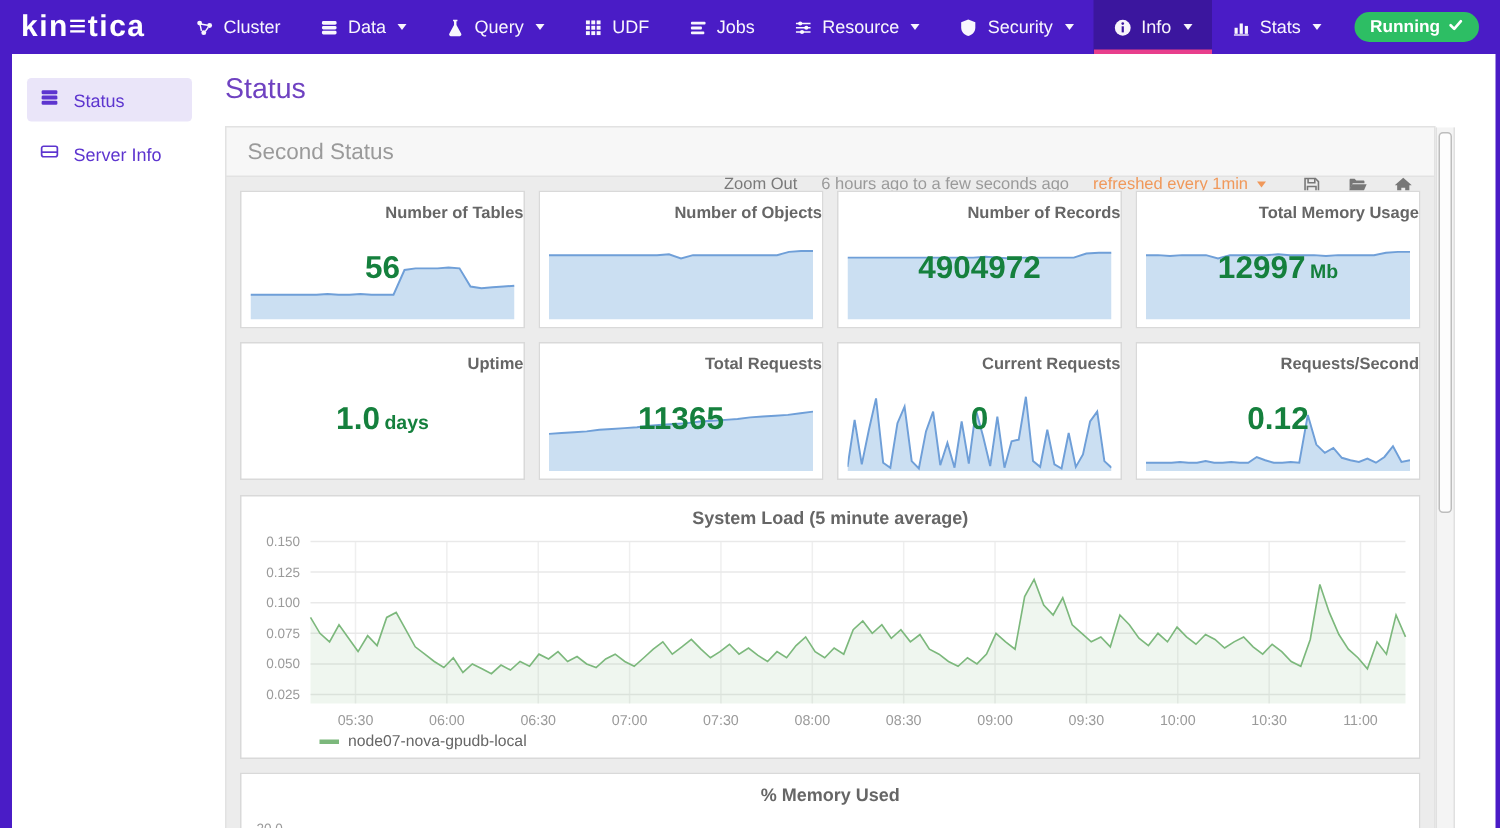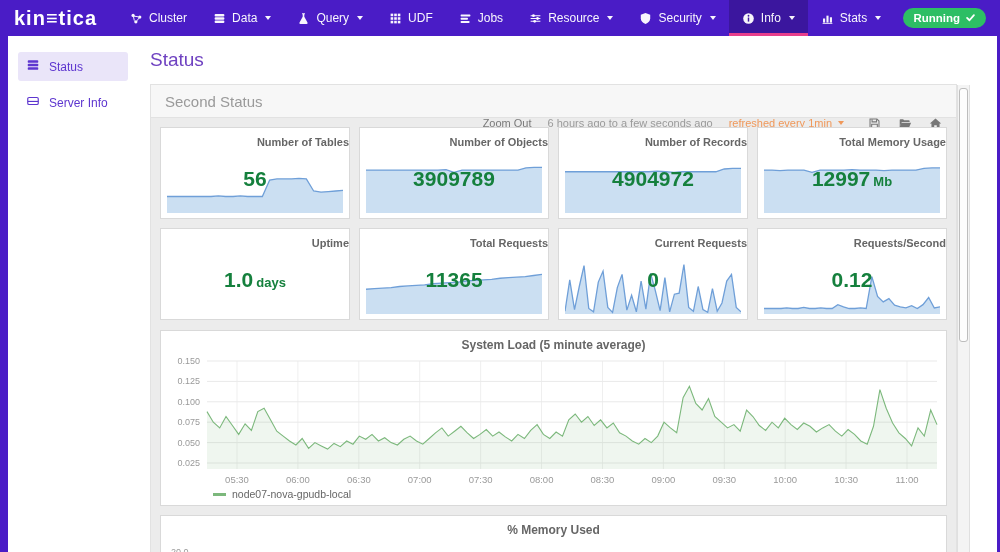--- a/index.html
+++ b/index.html
@@ -271,21 +271,20 @@
                   <polyline points="0.00,38.50 4.17,38.50 8.33,38.50 12.50,38.50 16.67,38.50 20.83,38.50 25.00,38.50 29.17,37.95 33.33,38.50 37.50,38.50 41.67,37.95 45.83,38.50 50.00,38.50 54.17,38.50 58.33,22.00 62.50,20.90 66.67,20.90 70.83,20.90 75.00,20.35 79.17,20.90 83.33,33.00 87.50,34.10 91.67,33.55 95.83,33.00 100.00,32.45" fill="none" stroke="#6f9fd8" stroke-width="1.3" vector-effect="non-scaling-stroke"></polyline>
                 </svg>
               <div class="card-value"><span>56</span></div>
             </div>
             <div class="card">
               <div class="card-title">Number of Objects</div>
               <svg class="spark" viewBox="0 0 100 55" preserveAspectRatio="none">
                   <polygon points="0.00,12.10 4.55,12.10 9.09,12.10 13.64,12.10 18.18,12.10 22.73,12.10 27.27,12.10 31.82,12.10 36.36,12.10 40.91,12.10 45.45,11.55 50.00,14.30 54.55,12.10 59.09,12.10 63.64,12.10 68.18,12.10 72.73,12.10 77.27,12.10 81.82,12.10 86.36,12.10 90.91,9.90 95.45,9.35 100.00,9.35 100,55 0,55" fill="#cbdff2"></polygon>
                   <polyline points="0.00,12.10 4.55,12.10 9.09,12.10 13.64,12.10 18.18,12.10 22.73,12.10 27.27,12.10 31.82,12.10 36.36,12.10 40.91,12.10 45.45,11.55 50.00,14.30 54.55,12.10 59.09,12.10 63.64,12.10 68.18,12.10 72.73,12.10 77.27,12.10 81.82,12.10 86.36,12.10 90.91,9.90 95.45,9.35 100.00,9.35" fill="none" stroke="#6f9fd8" stroke-width="1.3" vector-effect="non-scaling-stroke"></polyline>
                 </svg>
-              <div class="card-value"><span>3909789</span></div>
             </div>
             <div class="card">
               <div class="card-title">Number of Records</div>
               <svg class="spark" viewBox="0 0 100 55" preserveAspectRatio="none">
                   <polygon points="0.00,13.75 4.76,13.75 9.52,13.75 14.29,13.75 19.05,13.75 23.81,13.75 28.57,13.75 33.33,13.75 38.10,13.75 42.86,13.75 47.62,13.75 52.38,13.20 57.14,13.75 61.90,14.30 66.67,13.75 71.43,13.75 76.19,13.75 80.95,13.75 85.71,13.75 90.48,11.00 95.24,10.45 100.00,10.45 100,55 0,55" fill="#cbdff2"></polygon>
                   <polyline points="0.00,13.75 4.76,13.75 9.52,13.75 14.29,13.75 19.05,13.75 23.81,13.75 28.57,13.75 33.33,13.75 38.10,13.75 42.86,13.75 47.62,13.75 52.38,13.20 57.14,13.75 61.90,14.30 66.67,13.75 71.43,13.75 76.19,13.75 80.95,13.75 85.71,13.75 90.48,11.00 95.24,10.45 100.00,10.45" fill="none" stroke="#6f9fd8" stroke-width="1.3" vector-effect="non-scaling-stroke"></polyline>
                 </svg>
               <div class="card-value"><span>4904972</span></div>
             </div>
             <div class="card">

